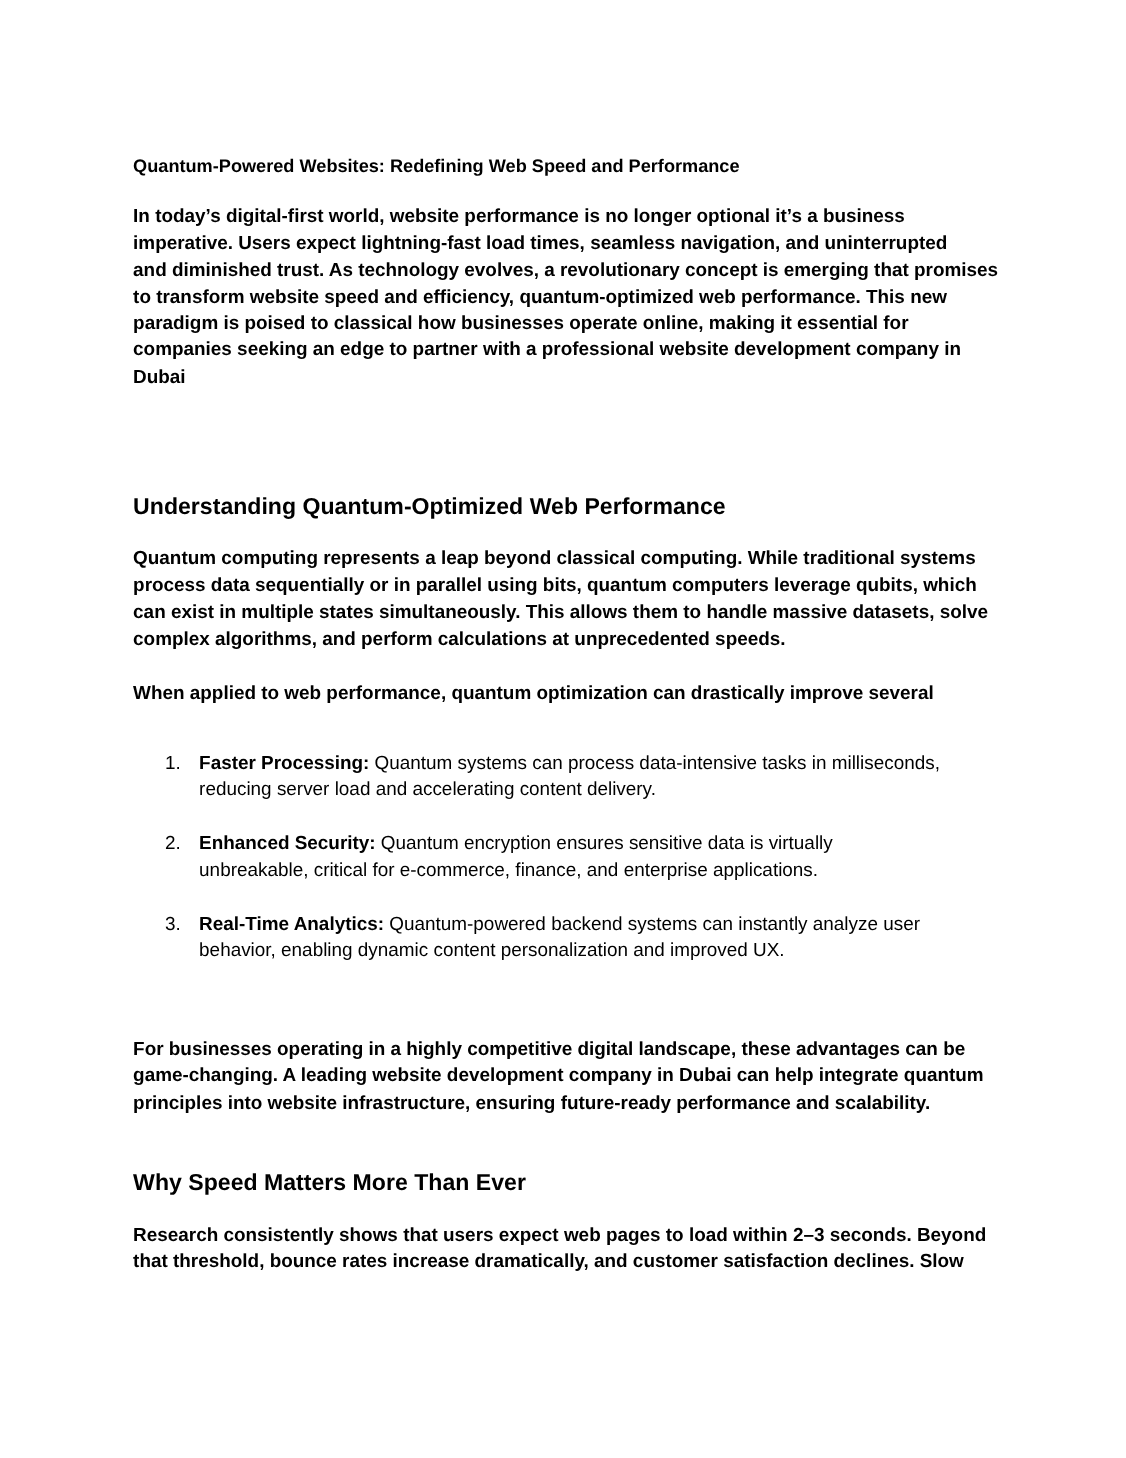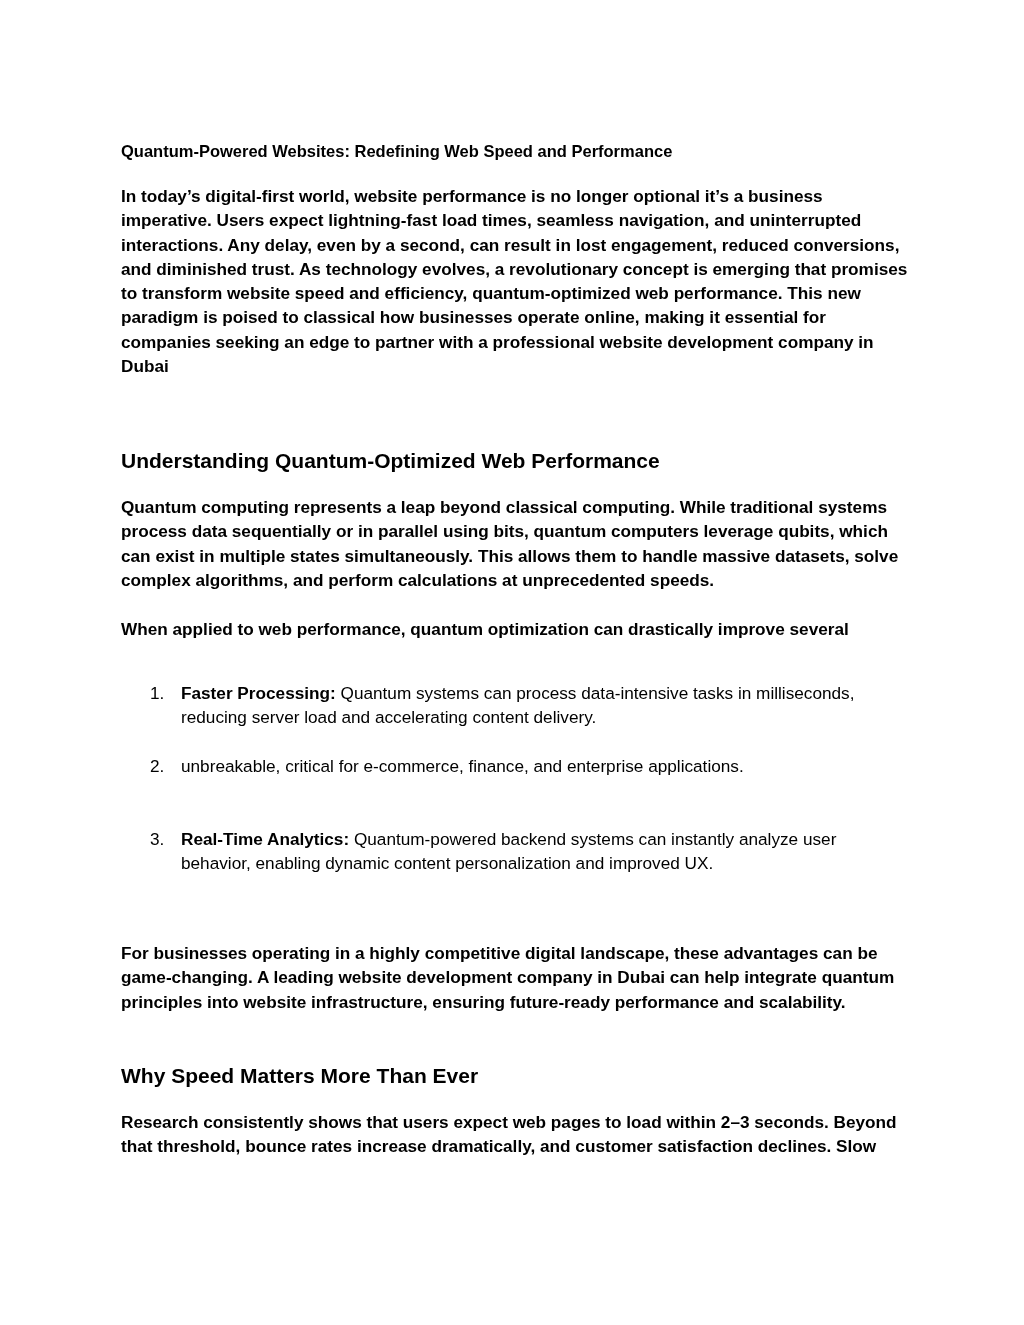--- a/index.html
+++ b/index.html
@@ -72,21 +72,20 @@
 </head>
 <body>
 
 <div class="page">
 
   <div class="doc-title">Quantum-Powered Websites: Redefining Web Speed and Performance</div>
 
   <p class="para" style="top:184px;">
     <span class="line">In today’s digital-first world, website performance is no longer optional  it’s a business</span>
     <span class="line">imperative. Users expect lightning-fast load times, seamless navigation, and uninterrupted</span>
-    <span class="line">interactions. Any delay, even by a second, can result in lost engagement, reduced conversions,</span>
     <span class="line">and diminished trust. As technology evolves, a revolutionary concept is emerging that promises</span>
     <span class="line">to transform website speed and efficiency, quantum-optimized web performance. This new</span>
     <span class="line">paradigm is poised to classical how businesses operate online, making it essential for</span>
     <span class="line">companies seeking an edge to partner with a professional website development company in</span>
     <span class="line">Dubai</span>
   </p>
 
   <h2 class="h2" style="top:448px;">Understanding Quantum-Optimized Web Performance</h2>
 
   <p class="para" style="top:495px;">
@@ -104,20 +103,21 @@
     <span class="num">1.</span>
     <span class="body">
       <span class="line"><b>Faster Processing:</b><span> Quantum systems can process data-intensive tasks in milliseconds,</span></span>
       <span class="line">reducing server load and accelerating content delivery.</span>
     </span>
   </div>
 
   <div class="list-item" style="top:754px;">
     <span class="num">2.</span>
     <span class="body">
+      <span class="line"><b>Enhanced Security:</b><span> Quantum encryption ensures sensitive data is virtually</span></span>
       <span class="line">unbreakable, critical for e-commerce, finance, and enterprise applications.</span>
     </span>
   </div>
 
   <div class="list-item" style="top:827px;">
     <span class="num">3.</span>
     <span class="body">
       <span class="line"><b>Real-Time Analytics:</b><span> Quantum-powered backend systems can instantly analyze user</span></span>
       <span class="line">behavior, enabling dynamic content personalization and improved UX.</span>
     </span>

